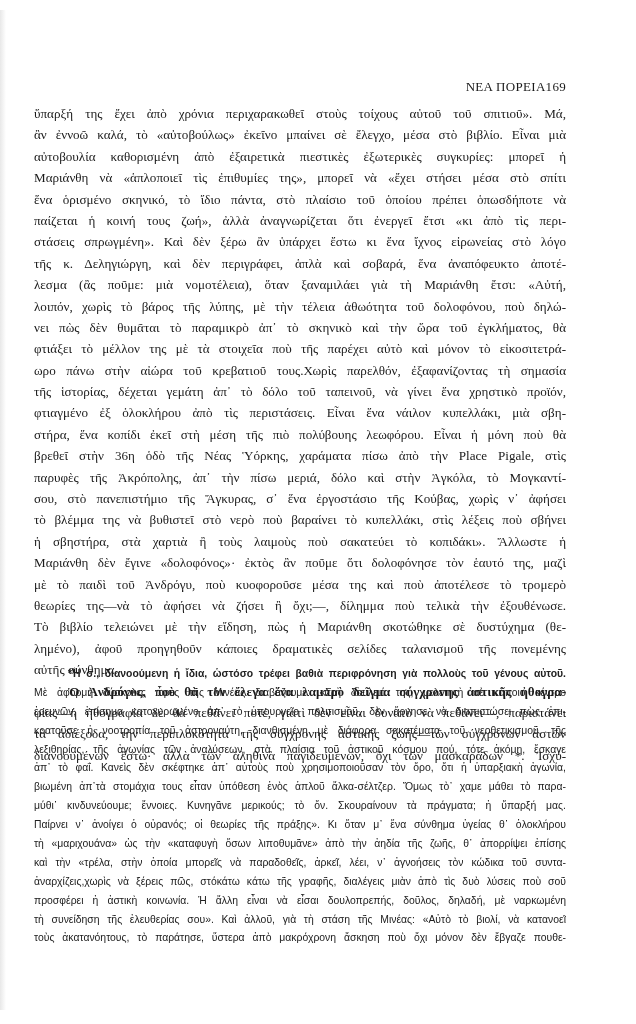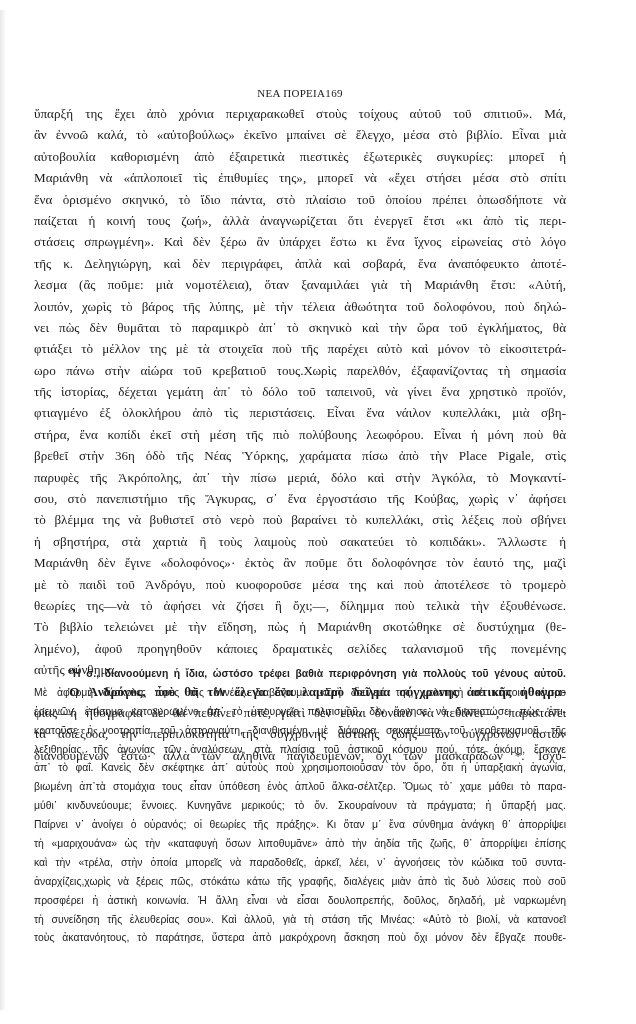--- a/index.html
+++ b/index.html
@@ -23,26 +23,25 @@
     height: 1000px;
     background: linear-gradient(to right, #e8e8e8, #ffffff);
   }
   .header {
     position: absolute;
     left: 34px;
     right: 70px;
     top: 79px;
     height: 20px;
     display: flex;
-    justify-content: center;
+    justify-content: flex-end;
     align-items: baseline;
     font-family: "Liberation Serif", "DejaVu Serif", serif;
-    font-size: 11px;
+    font-size: 13px;
     letter-spacing: 0.3px;
-    margin-top: 8px;
   }
   .body-text {
     position: absolute;
     left: 34px;
     top: 103px;
     width: 532px;
   }
   .line {
     height: 21.4px;
     line-height: 21.4px;
@@ -131,20 +130,20 @@
 
 <div class="footnotes">
   <div class="fline indent">*Ἡ σ., διανοούμενη ἡ ἴδια, ὡστόσο τρέφει βαθιὰ περιφρόνηση γιὰ πολλοὺς τοῦ γένους αὐτοῦ.</div>
   <div class="fline">Μὲ ἀφορμὴ δύσκολες ὧρες τῆς Μινέας διαβάζουμε: «Στὴ δουλειά της, μελετητὴ σὲ κάποιο κέντρο</div>
   <div class="fline">ἐρευνῶν, ἐπίσημα κατοχυρωμένο ἀπ᾽ τὸ ὑπουργεῖο πολιτισμοῦ, δὲν ἄργησε νὰ διαπιστώσει πὼς ἐπι-</div>
   <div class="fline">κρατοῦσε ἡ νοοτροπία τοῦ ἀστροναύτη, διανθισμένη μὲ διάφορα σακατέματα τοῦ νεοθετικισμοῦ, τῆς</div>
   <div class="fline">λεξιθηρίας, τῆς ἀγωνίας τῶν ἀναλύσεων, στὰ πλαίσια τοῦ ἀστικοῦ κόσμου πού, τότε ἀκόμη, ἔσκαγε</div>
   <div class="fline">ἀπ᾽ τὸ φαΐ. Κανεὶς δὲν σκέφτηκε ἀπ᾽ αὐτοὺς ποὺ χρησιμοποιοῦσαν τὸν ὅρο, ὅτι ἡ ὑπαρξιακὴ ἀγωνία,</div>
   <div class="fline">βιωμένη ἀπ᾽τὰ στομάχια τους εἶταν ὑπόθεση ἑνὸς ἁπλοῦ ἄλκα-σέλτζερ. Ὅμως τὸ᾽ χαμε μάθει τὸ παρα-</div>
   <div class="fline">μύθι᾽ κινδυνεύουμε; ἔννοιες. Κυνηγᾶνε μερικούς; τὸ ὄν. Σκουραίνουν τὰ πράγματα; ἡ ὕπαρξή μας.</div>
-  <div class="fline">Παίρνει ν᾽ ἀνοίγει ὁ οὐρανός; οἱ θεωρίες τῆς πράξης». Κι ὅταν μ᾽ ἕνα σύνθημα ἀνάγκη θ᾽ ἀπορρίψει</div>
+  <div class="fline">Παίρνει ν᾽ ἀνοίγει ὁ οὐρανός; οἱ θεωρίες τῆς πράξης». Κι ὅταν μ᾽ ἕνα σύνθημα ὑγείας θ᾽ ὁλοκλήρου</div>
   <div class="fline">τὴ «μαριχουάνα» ὡς τὴν «καταφυγὴ ὅσων λιποθυμᾶνε» ἀπὸ τὴν ἀηδία τῆς ζωῆς, θ᾽ ἀπορρίψει ἐπίσης</div>
   <div class="fline">καὶ τὴν «τρέλα, στὴν ὁποία μπορεῖς νὰ παραδοθεῖς, ἀρκεῖ, λέει, ν᾽ ἀγνοήσεις τὸν κώδικα τοῦ συντα-</div>
   <div class="fline">ἀναρχίζεις,χωρὶς νὰ ξέρεις πῶς, στόκάτω κάτω τῆς γραφῆς, διαλέγεις μιὰν ἀπὸ τὶς δυὸ λύσεις ποὺ σοῦ</div>
   <div class="fline">προσφέρει ἡ ἀστικὴ κοινωνία. Ἡ ἄλλη εἶναι νὰ εἶσαι δουλοπρεπής, δοῦλος, δηλαδή, μὲ ναρκωμένη</div>
   <div class="fline">τὴ συνείδηση τῆς ἐλευθερίας σου». Καὶ ἀλλοῦ, γιὰ τὴ στάση τῆς Μινέας: «Αὐτὸ τὸ βιολί, νὰ κατανοεῖ</div>
   <div class="fline last">τοὺς ἀκατανόητους, τὸ παράτησε, ὕστερα ἀπὸ μακρόχρονη ἄσκηση ποὺ ὄχι μόνον δὲν ἔβγαζε πουθε-</div>
 </div>
 
 </body></html>

